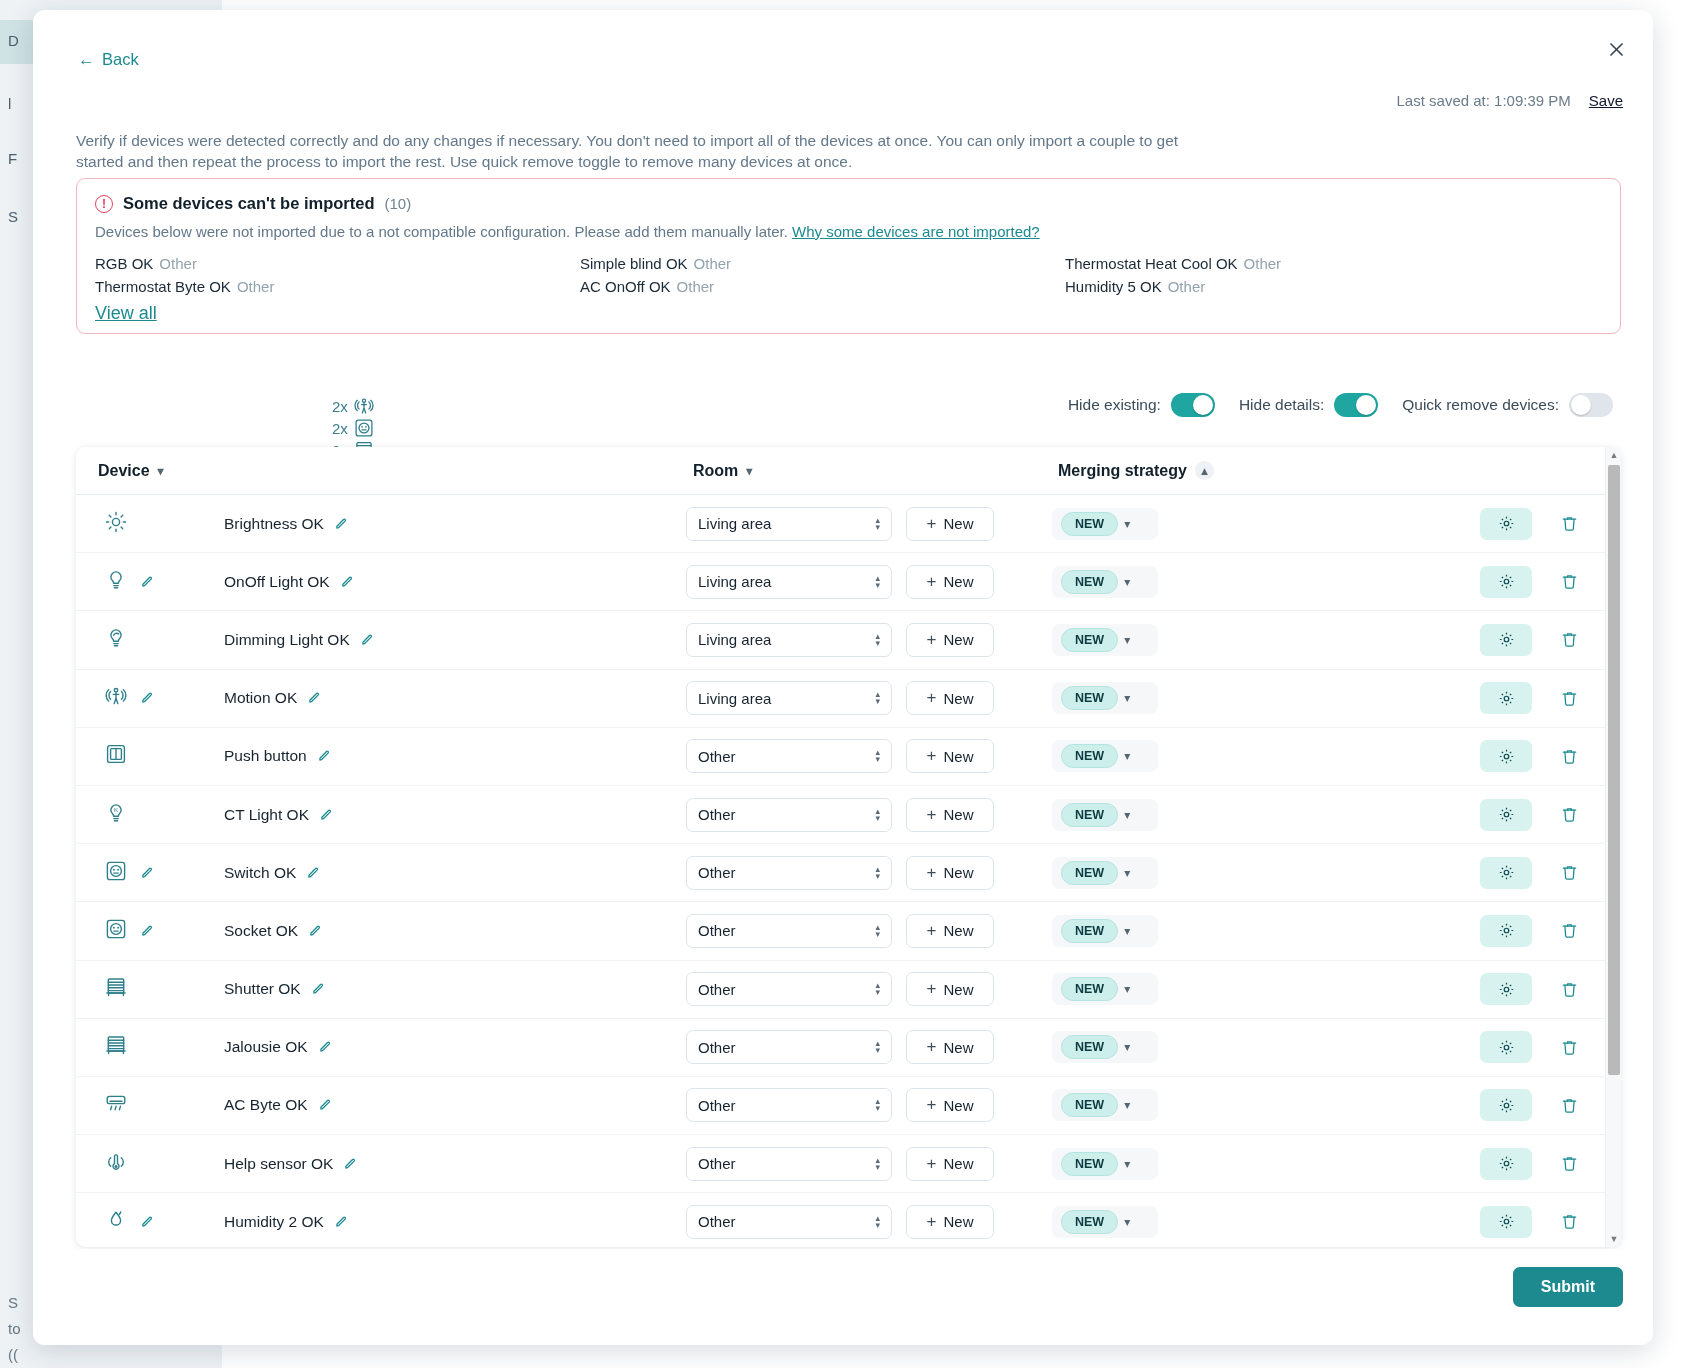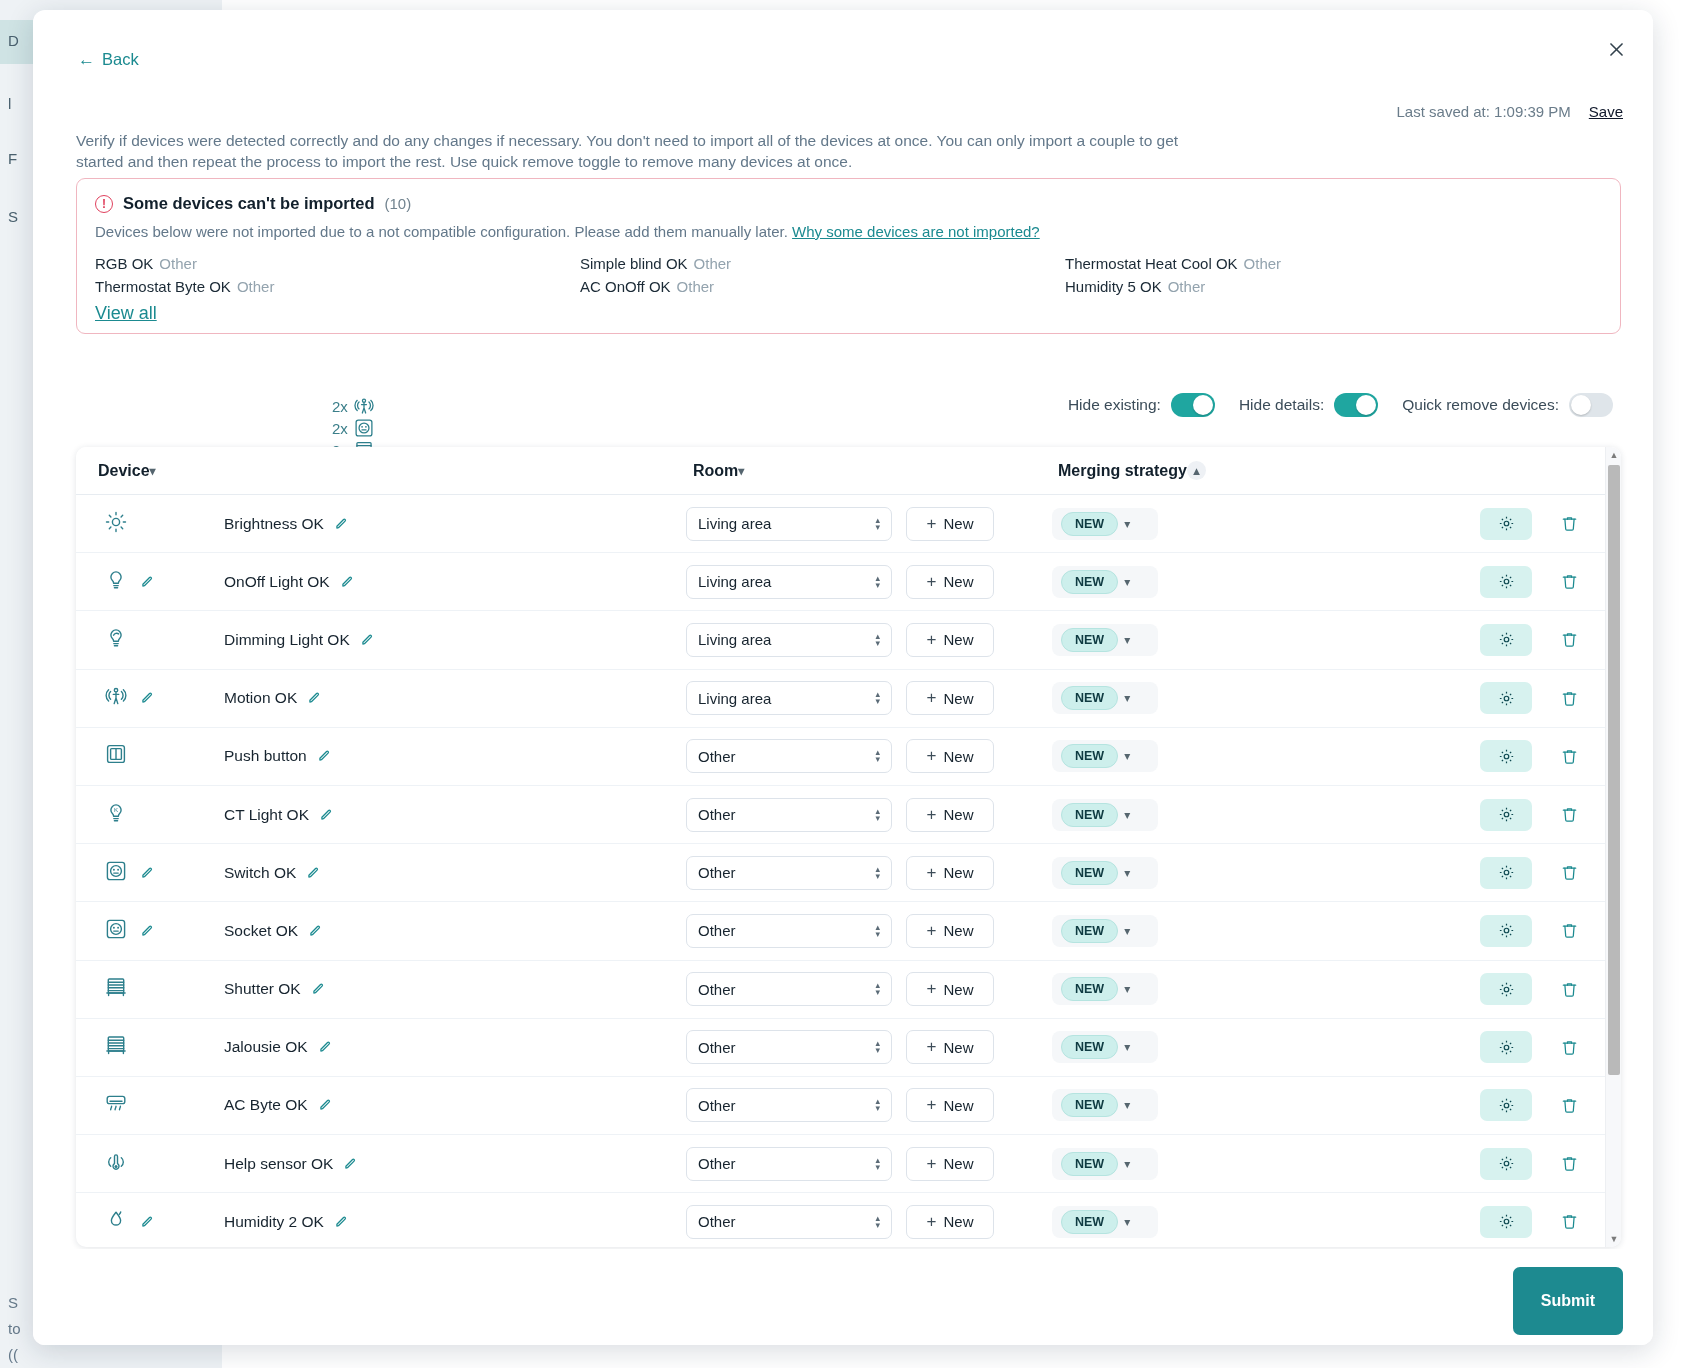--- a/index.html
+++ b/index.html
@@ -74,21 +74,20 @@
     width: 17px; height: 17px; border-radius: 50%;
     border: 1.5px solid #1b8a90;
     font-size: 11px; display: flex; align-items: center; justify-content: center;
     font-weight: bold;
   }
 
   .saved-row {
     position: absolute; right: 30px; top: 82px;
     display: flex; align-items: center; gap: 18px;
     font-size: 15px;
-    margin-top: 11px;
   }
   .saved-text { color: #6a7c8a; }
   .save-link { color: #0f172a; text-decoration: underline; cursor: pointer; }
 
   .subtitle {
     position: absolute; left: 43px; top: 120px; width: 1140px;
     font-size: 15.5px; color: #63788a; line-height: 21px;
   }
 
   
@@ -176,21 +175,21 @@
     overflow: hidden;
   }
   .thead {
     height: 48px; display: flex; align-items: center;
     border-bottom: 1px solid #e7ecf1;
     background: #ffffff;
     position: relative;
   }
   .th {
     font-size: 16px; font-weight: bold; color: #12202c;
-    display: flex; align-items: center; 
+    display: flex; align-items: center; gap: 8px;
     position: absolute;
   }
   .th-device { left: 22px; }
   .th-room { left: 617px; text-align: center; }
   .th-merge { left: 982px; }
   .caret { font-size: 12px; color: #55656f; }
   .caret-btn {
     width: 19px; height: 19px; border-radius: 50%;
     background: #eef1f5;
     display: flex; align-items: center; justify-content: center;
@@ -287,21 +286,21 @@
 
   
   .footer {
     position: absolute; left: 0; bottom: 0; width: 100%; height: 96px;
     background: #ffffff;
   }
   .submit-btn {
     position: absolute; right: 30px; top: 18px;
     background: #1d8a90; color: #ffffff;
     border-radius: 7px;
-    padding: 25px 28px;
+    padding: 11px 28px;
     font-size: 16px; font-weight: bold;
     cursor: pointer;
   }
 </style>
 </head>
 <body>
 
 <div id="backdrop">
   <div id="bg-sidebar">
     <div class="bg-active"></div>

